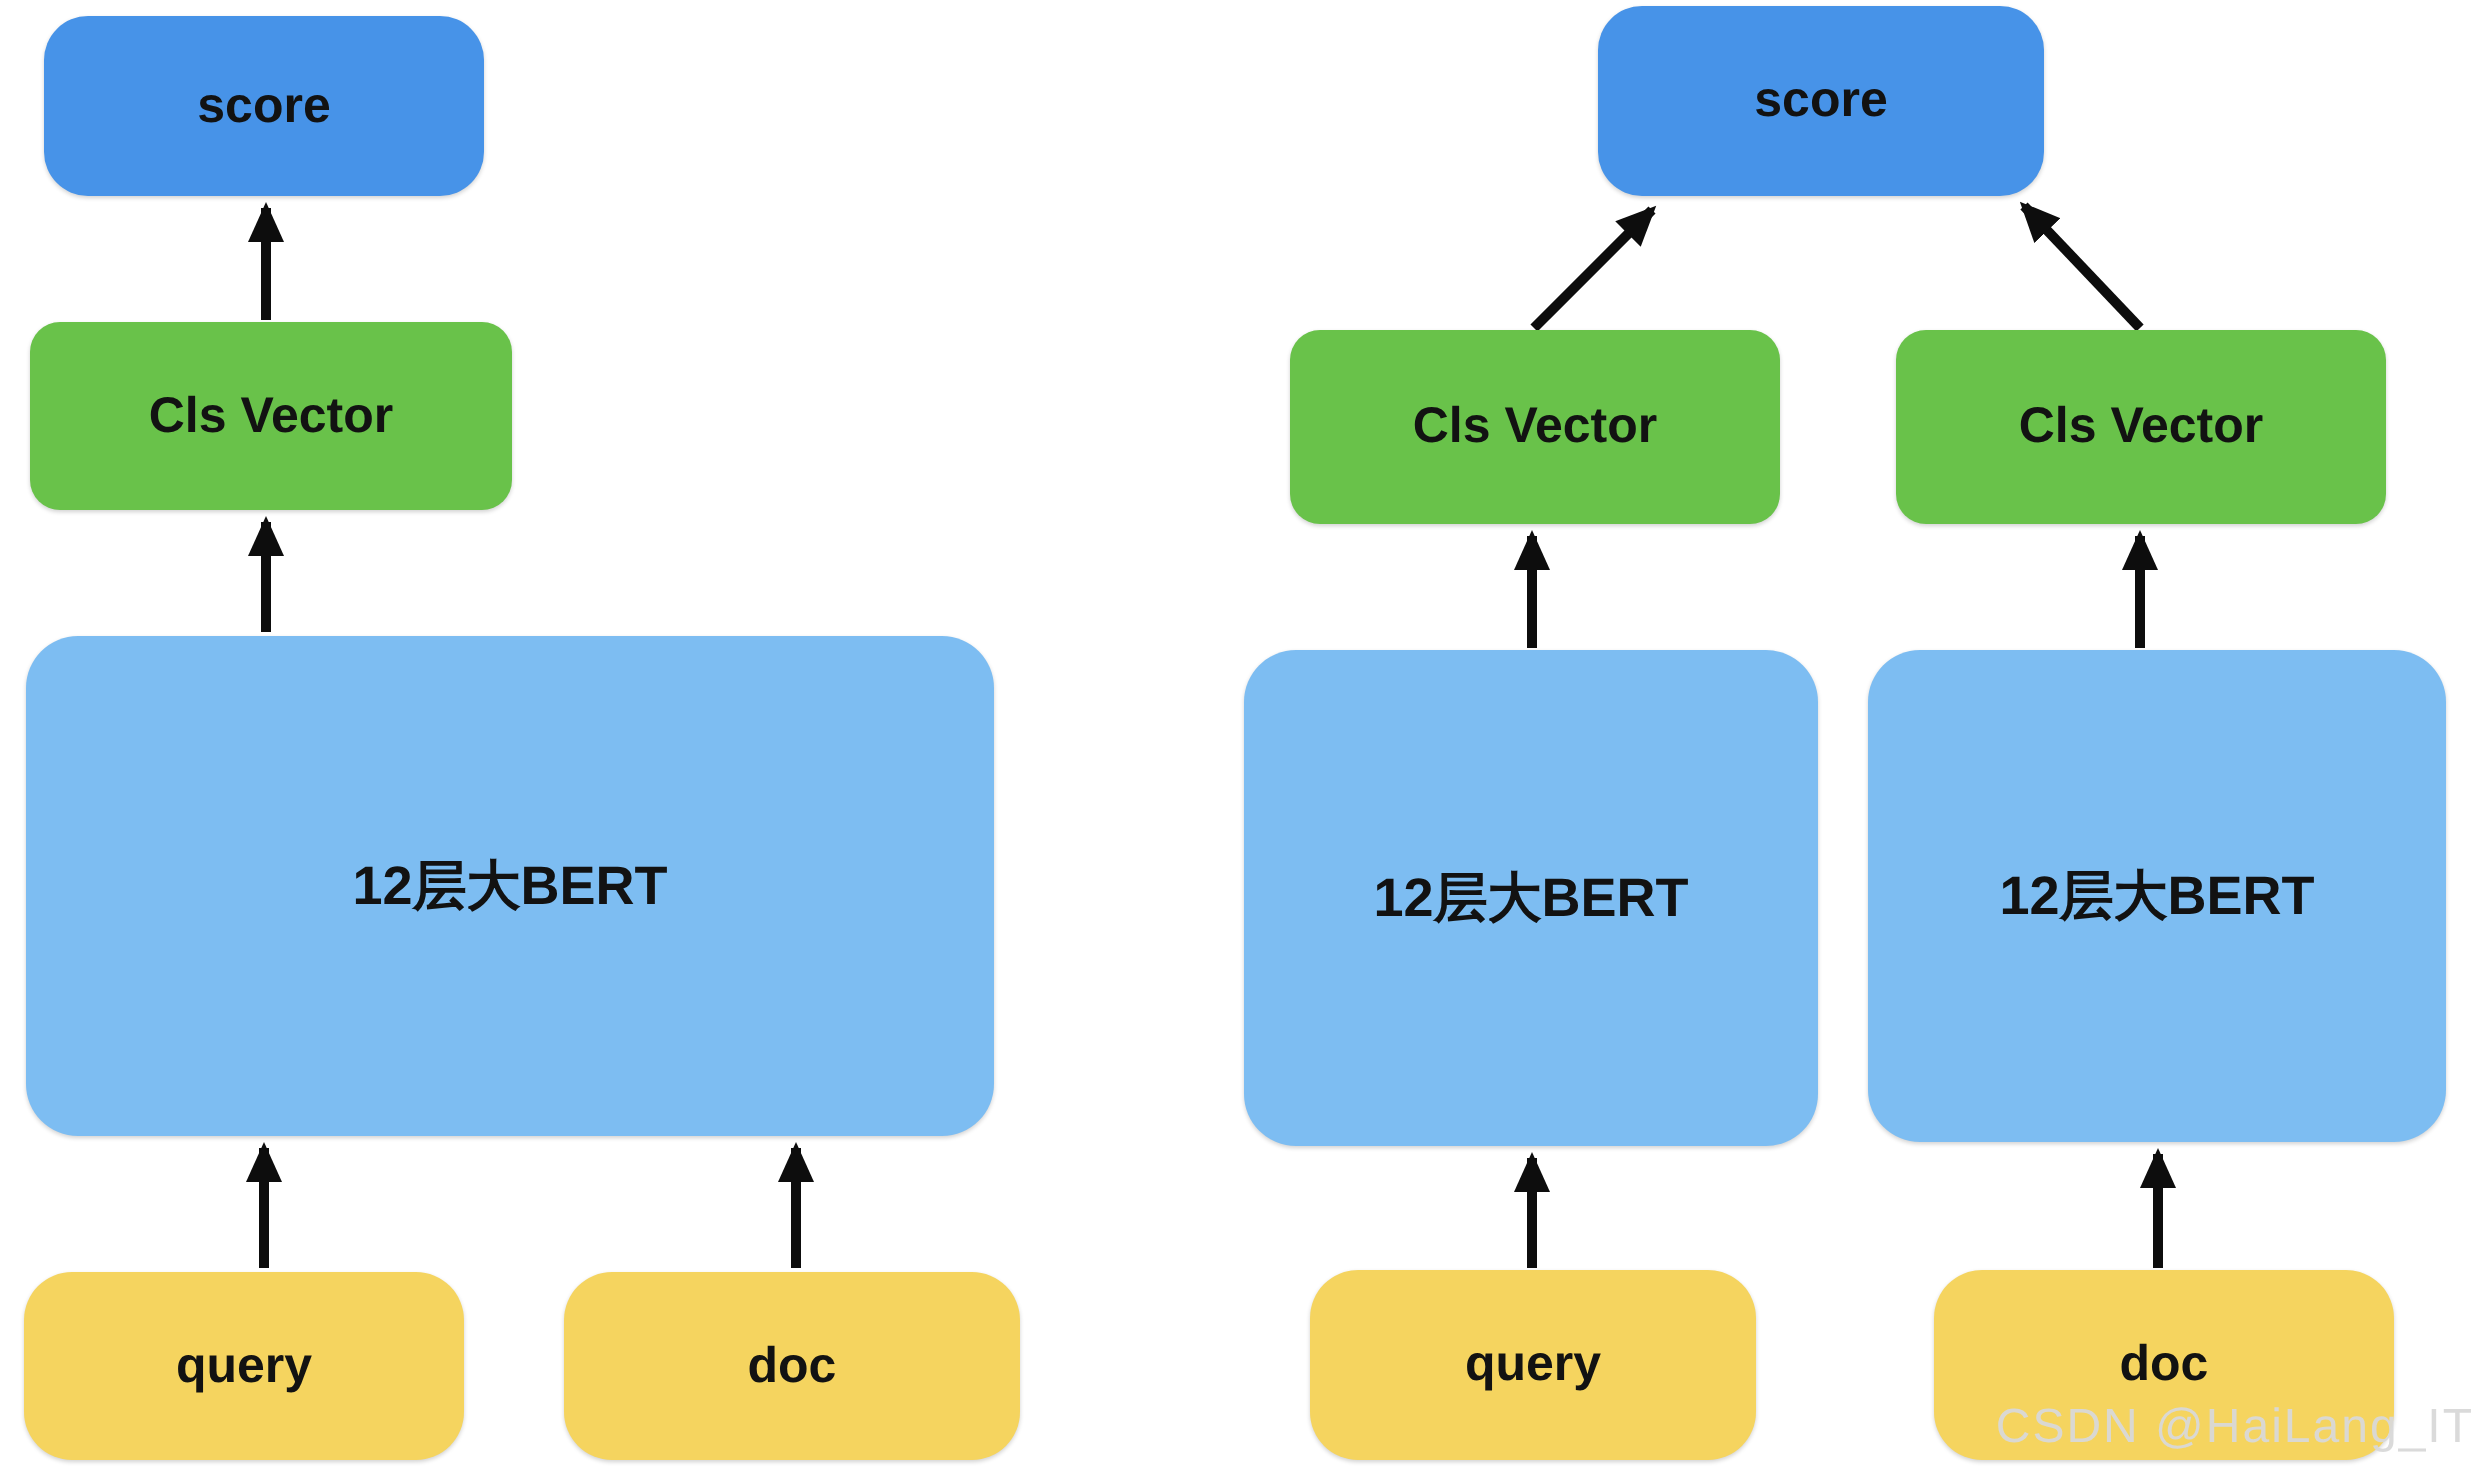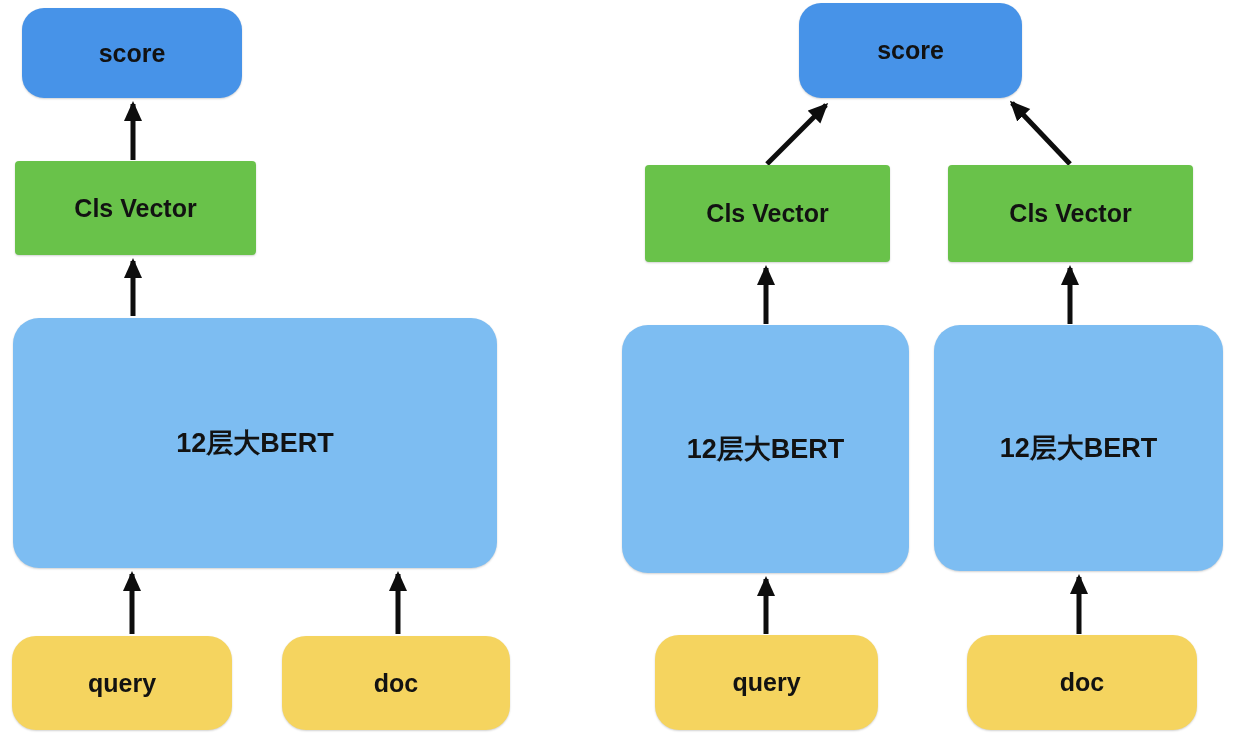--- a/index.html
+++ b/index.html
@@ -11,21 +11,21 @@
   .canvas{
     position:relative; width:1239px; height:733px; background:#ffffff;
     font-family:"Liberation Sans","DejaVu Sans",sans-serif; overflow:hidden;
   }
   .node{
     position:absolute; display:flex; align-items:center; justify-content:center;
     font-weight:bold; color:var(--label_black); text-align:center;
     box-shadow:0 1px 2px rgba(0,0,0,0.18);
   }
   .score{ background:var(--score_blue); border-radius:22px; font-size:25px; }
-  .cls{ background:var(--cls_green); border-radius:4px; font-size:25px; }
+  .cls{ background:var(--cls_green); border-radius:15px; font-size:25px; }
   .bert{ background:var(--bert_blue); border-radius:26px; font-size:27px; }
   .input{ background:var(--input_yellow); border-radius:24px; font-size:25px;text-align:right; }
   .arrows{ position:absolute; left:0; top:0; pointer-events:none; }
   .watermark{
     position:absolute; right:2px; top:700px; font-size:24px;
     color:var(--watermark_gray); font-weight:normal; letter-spacing:1px;
     opacity:0.95; white-space:nowrap;
   }
 </style>
 </head>
@@ -70,14 +70,15 @@
   <div class="node cls" style="left:948px; top:165px; width:245px; height:97px;">Cls Vector</div>
 
   <div class="node bert" style="left:622px; top:325px; width:287px; height:248px;">12层大BERT</div>
 
   <div class="node bert" style="left:934px; top:325px; width:289px; height:246px;">12层大BERT</div>
 
   <div class="node input" style="left:655px; top:635px; width:223px; height:95px;">query</div>
 
   <div class="node input" style="left:967px; top:635px; width:230px; height:95px;">doc</div>
 
+  <div class="watermark">CSDN @HaiLang_IT</div>
 
 </div>
 
 </body></html>

